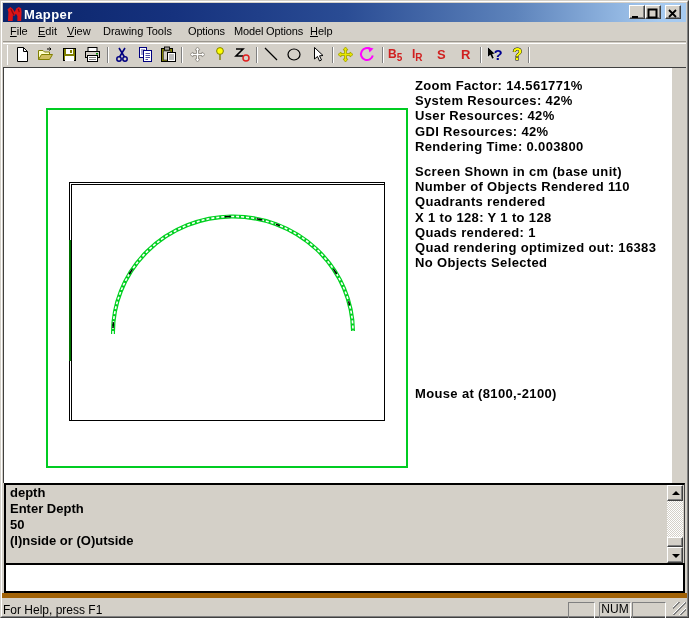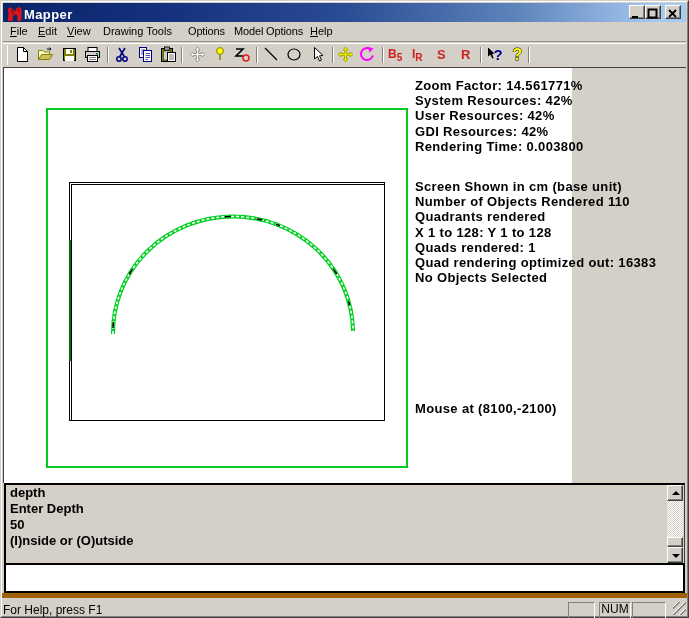--- a/index.html
+++ b/index.html
@@ -26,21 +26,21 @@
 #menubar { position:absolute; left:3px; top:23px; width:683px; height:19px; font-size:11px; color:#000; border-bottom:1px solid #9a968e; }
 #menubar span { position:absolute; top:2px; }
 u { text-decoration:underline; }
 
 #toolbar { position:absolute; left:3px; top:43px; width:683px; height:24px; border-top:1px solid #ffffff; }
 #tbbot { position:absolute; left:3px; top:67px; width:683px; height:1px; background:#808080; }
 .sep { position:absolute; top:47px; width:2px; height:16px;
   border-left:1px solid #808080; border-right:1px solid #ffffff; }
 .icon { position:absolute; top:46px; width:17px; height:17px; }
 
-#canvas { position:absolute; left:4px; top:68px; width:568px; height:415px; background:#ffffff; }
+#canvas { position:absolute; left:4px; top:68px; width:668px; height:415px; background:#ffffff; }
 #cnvtop { position:absolute; left:3px; top:67px; width:683px; height:1px; background:#404040; }
 #cnvleft { position:absolute; left:3px; top:67px; width:1px; height:416px; background:#404040; }
 #greenrect { position:absolute; left:42px; top:40px; width:362px; height:360px; border:2px solid #00cc22; }
 #blackrect1 { position:absolute; left:65px; top:114px; width:316px; height:239px; border:1px solid #000; }
 #blackrect2 { position:absolute; left:67px; top:116px; width:314px; height:237px; border:1px solid #000; }
 #dkgreen { position:absolute; left:65px; top:172px; width:2px; height:121px; background:#007000; }
 #stats { position:absolute; left:411px; top:5px; font-size:13px; font-weight:bold; color:#000; letter-spacing:0.35px; }
 #stats div { height:15.2px; line-height:15.2px; white-space:nowrap; }
 
 #console { position:absolute; left:4px; top:483px; width:681px; height:80px;
@@ -223,21 +223,21 @@
       <line x1="229.5" y1="64.1" x2="232.8" y2="69.2"></line>
       <line x1="244.6" y1="96.3" x2="245.6" y2="100.2"></line>
     </g>
   </svg>
   <div id="stats">
     <div style="margin-top:5px">Zoom Factor: 14.561771%</div>
     <div>System Resources: 42%</div>
     <div>User Resources: 42%</div>
     <div>GDI Resources: 42%</div>
     <div>Rendering Time: 0.003800</div>
-    <div style="margin-top:25px">Screen Shown in cm (base unit)</div>
+    <div style="margin-top:10px">Screen Shown in cm (base unit)</div>
     <div>Number of Objects Rendered 110</div>
     <div>Quadrants rendered</div>
     <div>X 1 to 128: Y 1 to 128</div>
     <div>Quads rendered: 1</div>
     <div>Quad rendering optimized out: 16383</div>
     <div>No Objects Selected</div>
     <div style="margin-top:116px">Mouse at (8100,-2100)</div>
   </div>
 </div>
 

